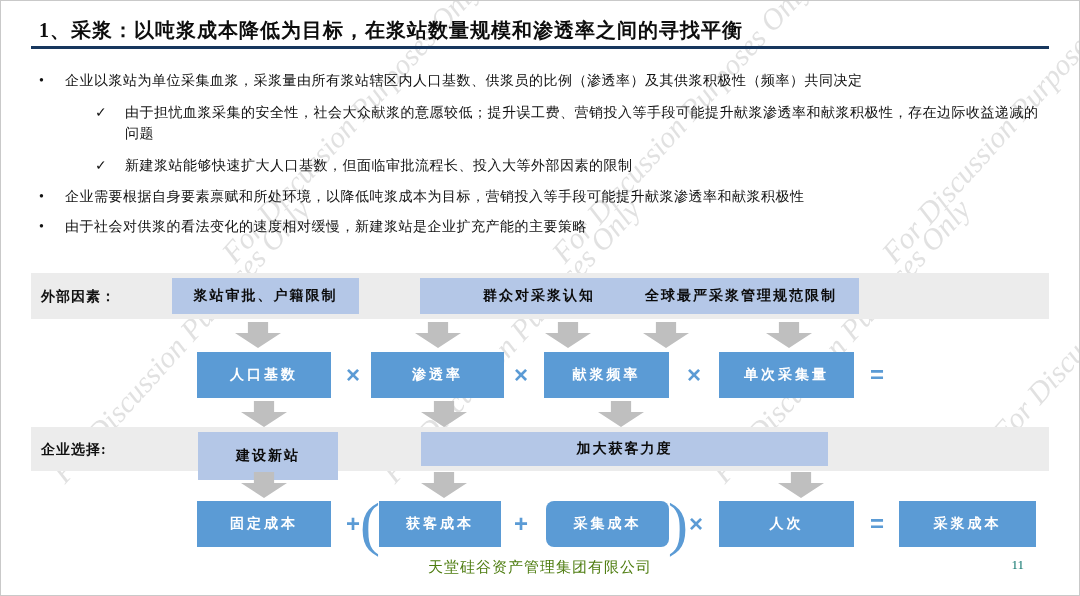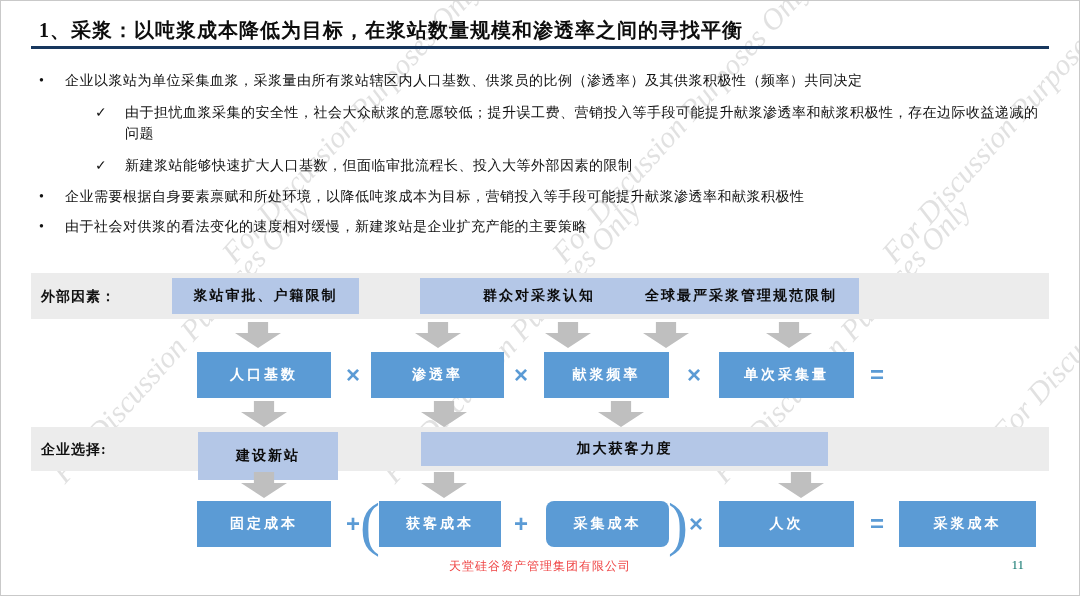--- a/index.html
+++ b/index.html
@@ -50,21 +50,21 @@
   }
   .op.paren{font-size:60px;font-weight:400;font-family:"Liberation Serif",serif;
     height:58px;align-items:center;}
   .arrow{
     position:absolute;width:46px;height:26px;background:#bfbfbf;
     clip-path:polygon(28% 0,72% 0,72% 42%,100% 42%,50% 100%,0 42%,28% 42%);
   }
   
   .footer-company{
     position:absolute;left:0;right:0;top:557px;text-align:center;
-    color:#ef4444;font-size:12px;letter-spacing:1px;
+    color:#4d7c0f;font-size:15px;letter-spacing:1px;
   }
   .footer-page{position:absolute;right:55px;top:556px;color:#0f766e;font-size:13px;}
 </style>
 </head>
 <body>
 
 <div class="page">
 
   <div class="wm" style="left:350px;top:120px;">For Discussion Purposes Only</div>
   <div class="wm" style="left:680px;top:120px;">For Discussion Purposes Only</div>

